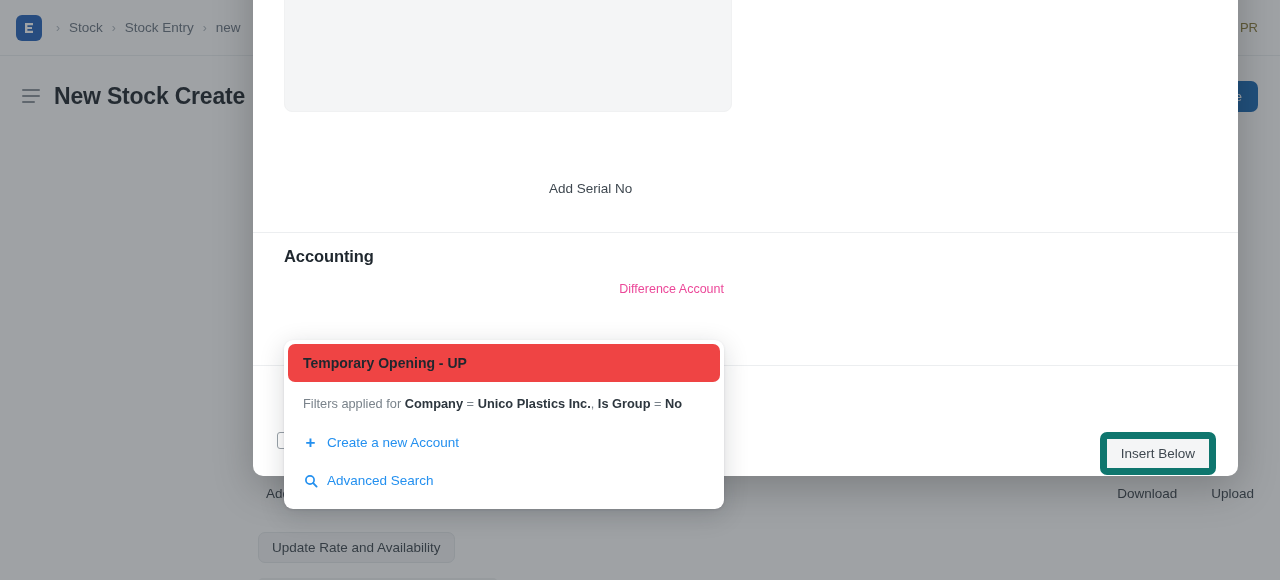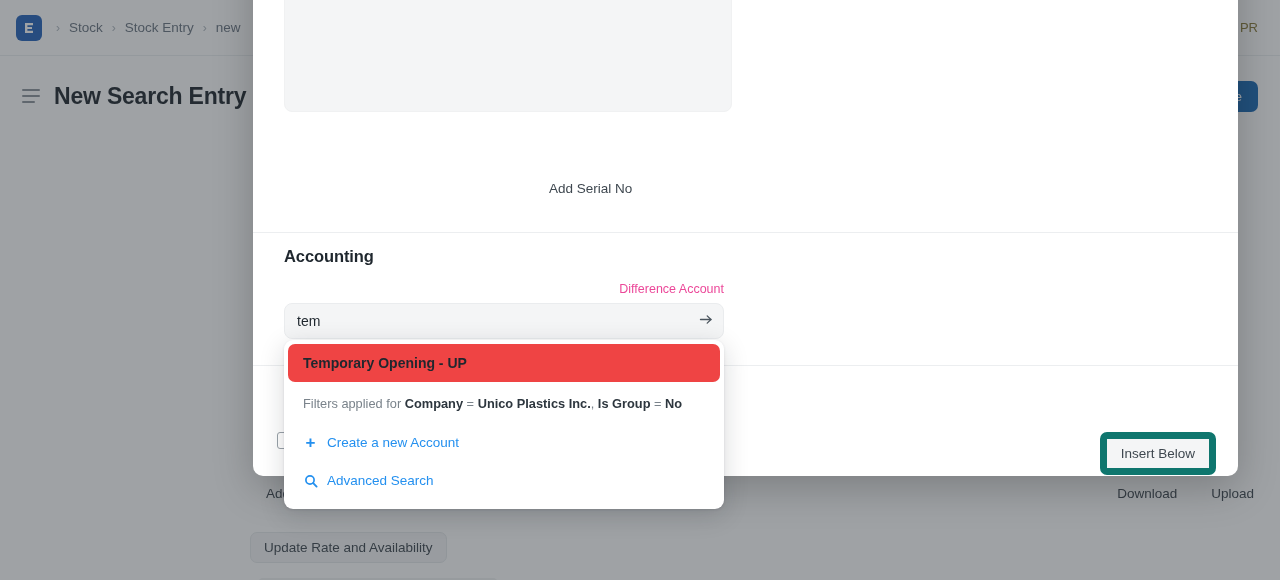--- a/index.html
+++ b/index.html
@@ -167,21 +167,21 @@
   .grid-toolbar .right-links {
     margin-left: auto;
     display: flex;
     gap: 34px;
     text-align: center;
   }
 
   .btn-ghost {
     position: absolute;
     top: 396px;
-    left: 10px;
+    left: 18px;
     font-size: 13.5px;
     color: #3f4850;
     background: #f4f5f6;
     border: 1px solid #e6e9eb;
     border-radius: 7px;
     padding: 7px 13px;
     white-space: nowrap;
   }
 
   .faint-strip {
@@ -431,21 +431,21 @@
         <span>PR</span>
       </div>
     </div>
 
     <div class="page-head">
       <div class="hamburger">
         <span></span>
           <span></span>
           <span></span>
       </div>
-      <div class="page-title">New Search Entry</div>
+      <div class="page-title">New Stock Create</div>
       <div class="status-pill">
         <span class="status-dot"></span>
         <span>Not Saved</span>
       </div>
       <div class="head-actions">
         <button class="btn-primary">Save</button>
       </div>
     </div>
 
     <div class="content-sheet">
@@ -478,29 +478,20 @@
       </div>
 
       <div class="add-link">Add Serial No</div>
 
       <div class="divider d1"></div>
 
       <div class="section-title">Accounting</div>
 
       <div class="acct-field">
         <label class="field-label">Difference Account</label>
-        <div class="search-wrap">
-          <input class="search-input" type="text" value="tem" style="">
-          <span class="search-arrow">
-            <svg width="16" height="16" viewBox="0 0 16 16" aria-hidden="true">
-              <path d="M2.5 8 H13" stroke="#4a545d" stroke-width="1.3" fill="none" stroke-linecap="round"></path>
-              <path d="M9.2 4.4 L12.9 8 L9.2 11.6" stroke="#4a545d" stroke-width="1.3" fill="none" stroke-linecap="round" stroke-linejoin="round"></path>
-            </svg>
-          </span>
-        </div>
       </div>
 
       <div class="divider d2"></div>
 
       <div class="footer-left-icon"></div>
       <button class="modal-footer-btn">Insert Below</button>
     </div>
   </div>
 
   <div class="dropdown">

